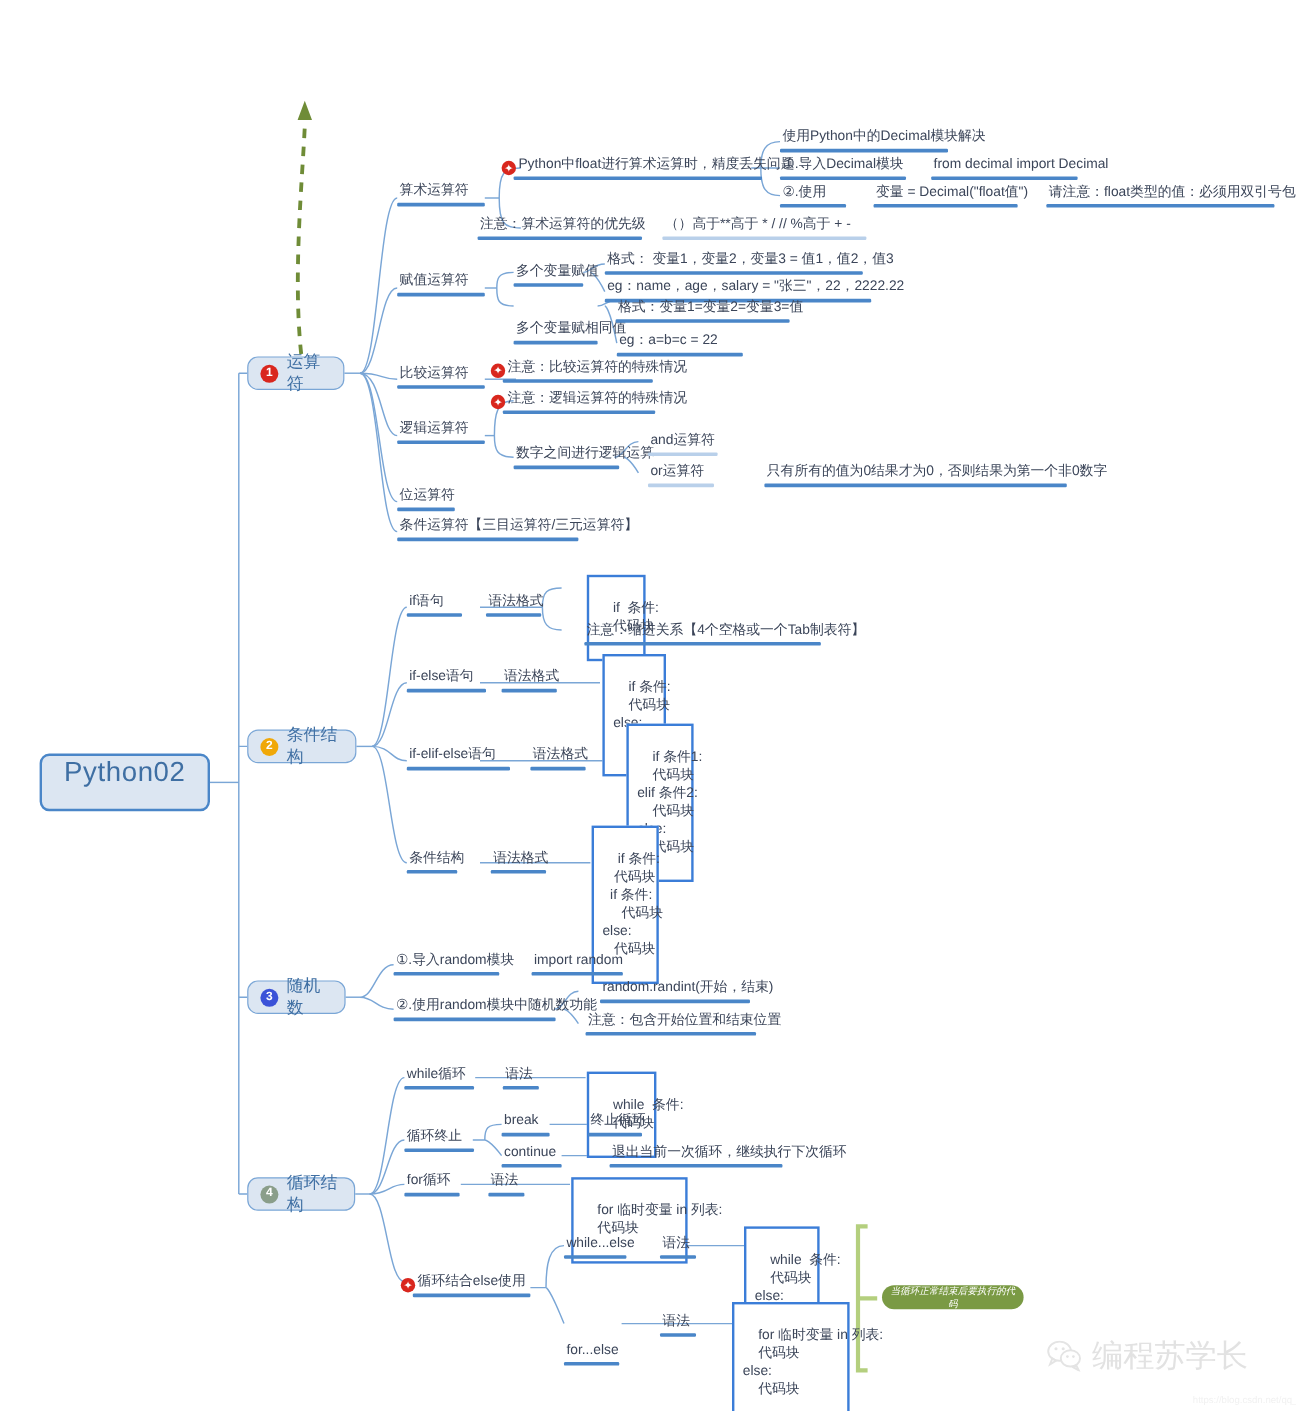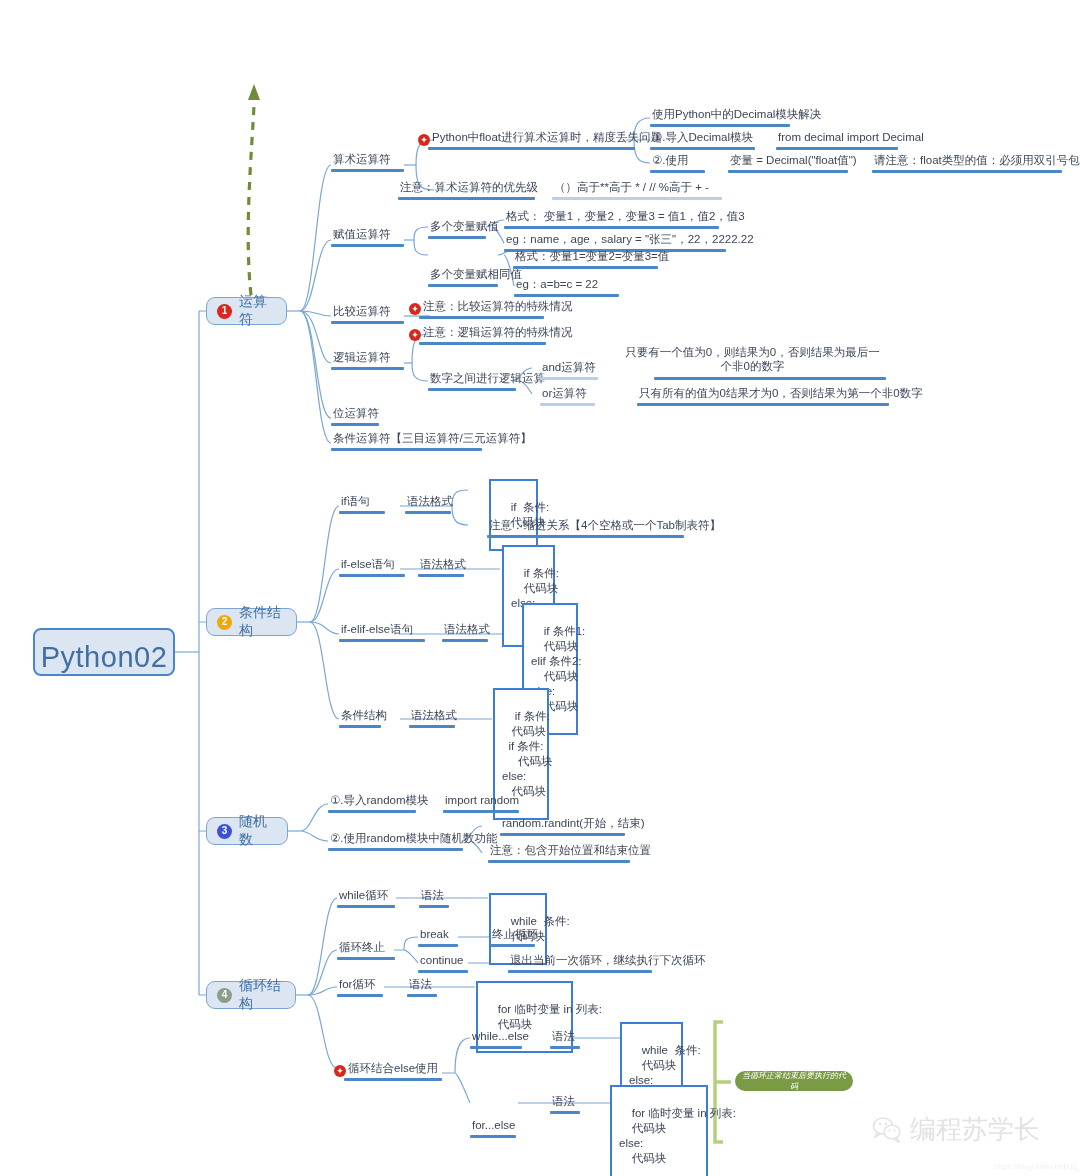--- a/index.html
+++ b/index.html
@@ -12,21 +12,21 @@
   }
   #canvas{position:absolute;left:0;top:0;width:1080px;height:1176px;}
   svg.lines{position:absolute;left:0;top:0;width:1080px;height:1176px;pointer-events:none;}
 
   
   .node{position:absolute;box-sizing:border-box;}
 
   
   .root{
     background:#dce6f2;border:2px solid #4a86c8;border-radius:8px;
-    color:#3f6fa3;font-size:29px;display:flex;align-items:flex-end;justify-content:center;
+    color:#3f6fa3;font-size:23px;display:flex;align-items:flex-start;justify-content:center;
     letter-spacing:.5px;
   }
   
   .lvl1{
     background:#dce6f2;border:1px solid #7aa6d6;border-radius:9px;
     display:flex;align-items:center;justify-content:center;gap:7px;
     font-size:14px;color:#3f6fa3;padding:0 10px;font-weight:500;
   }
   .badge{
     width:15px;height:15px;border-radius:50%;display:inline-flex;
@@ -279,24 +279,20 @@
     <i class="ubar" style="left:10px;top:17px;width:127px;"></i>
   </div>
   <div class="node leaf" style="left:428px;top:371px;">
     <span class="txt">数字之间进行逻辑运算</span>
     <i class="ubar" style="left:0;top:17px;width:88px;"></i>
   </div>
 
   <div class="node leaf" style="left:540px;top:360px;">
     <span class="txt">and运算符</span>
     <i class="ubar light" style="left:0;top:17px;width:58px;"></i>
-  </div>
-  <div class="node leaf wrap" style="left:620px;top:345px;width:265px;">
-    <span class="txt">只要有一个值为0，则结果为0，否则结果为最后一个非0的数字</span>
-    <i class="ubar" style="left:34px;top:32px;width:232px;"></i>
   </div>
 
   <div class="node leaf" style="left:540px;top:386px;">
     <span class="txt">or运算符</span>
     <i class="ubar light" style="left:0;top:17px;width:55px;"></i>
   </div>
   <div class="node leaf" style="left:616px;top:386px;margin-left:21px;">
     <span class="txt">只有所有的值为0结果才为0，否则结果为第一个非0数字</span>
     <i class="ubar" style="left:0;top:17px;width:252px;"></i>
   </div>

